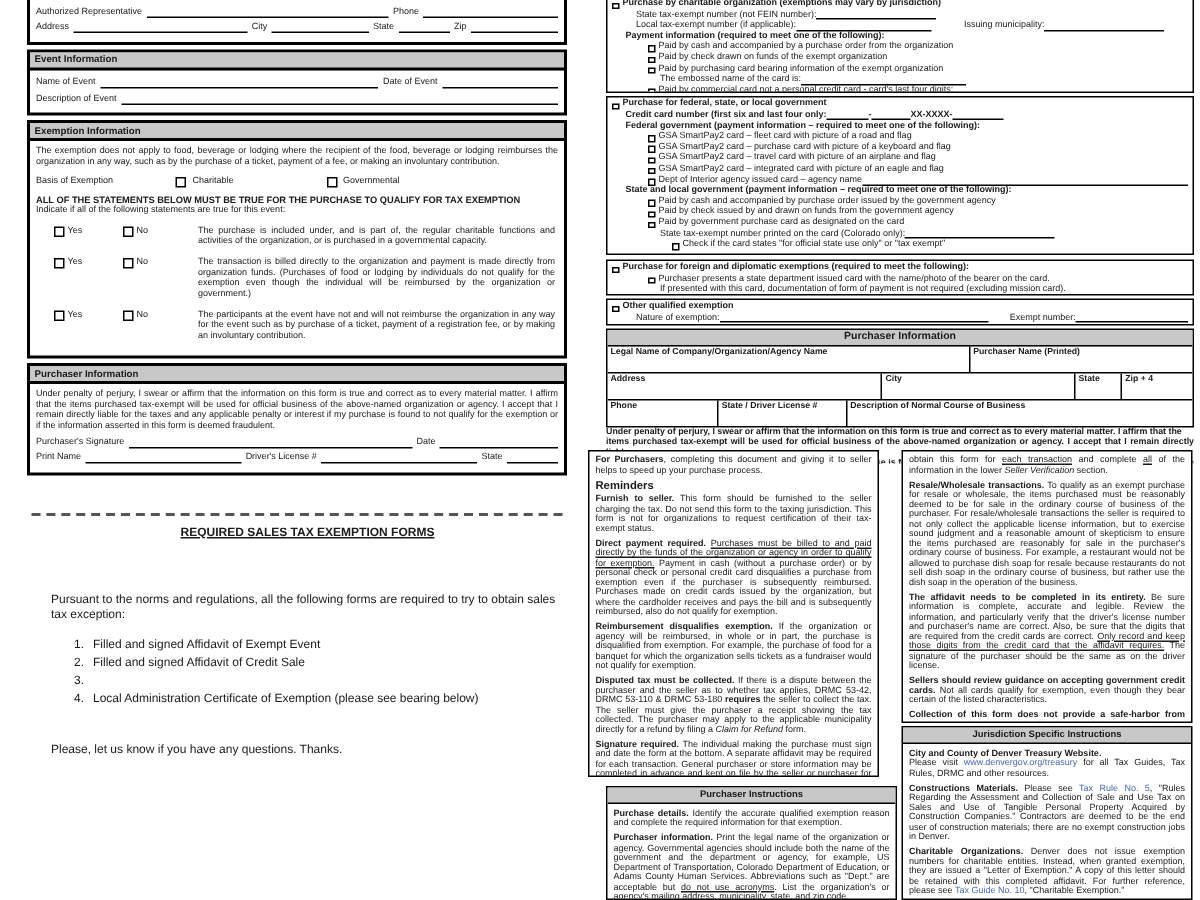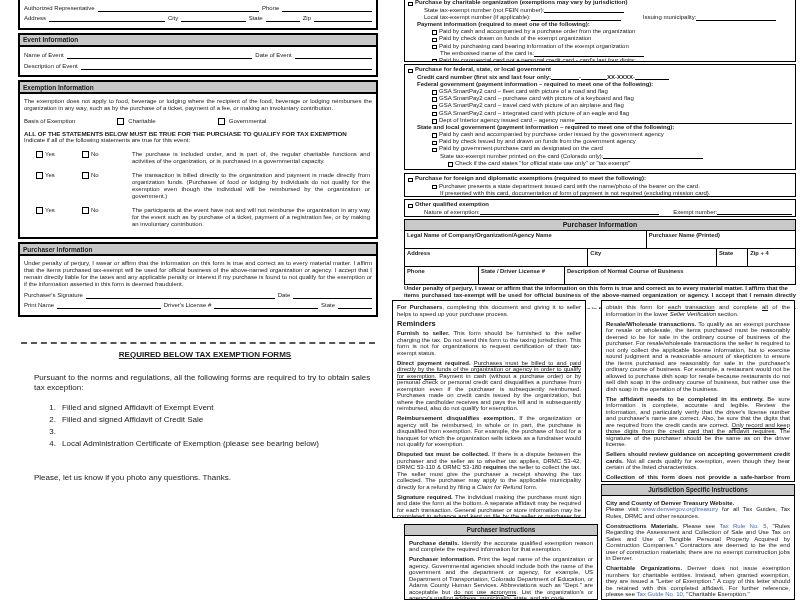--- a/index.html
+++ b/index.html
@@ -20,21 +20,21 @@
   .jp{text-align:justify;margin:2px 0}
   .basisrow{display:flex;align-items:center;gap:4px;margin:6px 0 5px}
   .cb7{display:inline-block;width:7px;height:7px;border:1.5px solid #000;background:#fff;flex:none}
   .allcaps{font-weight:bold;font-size:6.2px;margin-top:4px}
   .strow{display:flex;margin:7px 0;align-items:flex-start}
   .yn{display:flex;align-items:center;gap:2px;width:34px;margin-left:12px;flex:none}
   .sttext{flex:1;text-align:justify;margin-left:16px;margin-right:2px}
   .dash{border-top:2px dashed #555;margin:25px 3px 6px}
   .memo{margin-left:16px;margin-right:2px;font-size:8px;line-height:9.5px}
   .memo-title{text-align:center;font-weight:bold;text-decoration:underline;font-size:8px}
-  .memo-intro{margin-top:14px}
+  .memo-intro{margin-top:36px}
   .mlist{margin:11px 0 0 14px}
   .mitem{display:flex;gap:6px;margin-bottom:2.5px}
   .mnum{width:8px;text-align:right;flex:none}
   .memo-close{margin-top:24px}
 
   
   .rp{position:absolute;left:404px;top:-3px;width:392px;font-size:6px;line-height:6.8px}
   .rbox{position:absolute;left:0;width:392px;border:1.5px solid #000;padding:1px 3px;overflow:hidden;background:#fff}
   .rrow{display:flex;align-items:flex-end;white-space:nowrap;margin:0.4px 0}
   .bold{font-weight:bold}
@@ -177,40 +177,40 @@
           <span class="fl fx18"></span>
           <span>State</span>
           <span class="fl w34"></span>
         </div>
       </div>
     </div>
 
     <div class="dash"></div>
 
     <div class="memo">
-      <div class="memo-title">REQUIRED BELOW TAX EXEMPTION FORMS</div>
+      <div class="memo-title">REQUIRED SALES TAX EXEMPTION FORMS</div>
       <div class="memo-intro">Pursuant to the norms and regulations, all the following forms are required to try to obtain sales tax exception:</div>
       <div class="mlist">
         <div class="mitem">
             <span class="mnum">1.</span>
             <span>Filled and signed Affidavit of Exempt Event</span>
           </div>
         <div class="mitem">
             <span class="mnum">2.</span>
             <span>Filled and signed Affidavit of Credit Sale</span>
           </div>
         <div class="mitem">
             <span class="mnum">3.</span>
           </div>
         <div class="mitem">
             <span class="mnum">4.</span>
             <span>Local Administration Certificate of Exemption (please see bearing below)</span>
           </div>
       </div>
-      <div class="memo-close">Please, let us know if you photo any questions. Thanks.</div>
+      <div class="memo-close">Please, let us know if you have any questions. Thanks.</div>
     </div>
   </div>
 
   <div class="rp">
 
     <div class="rbox" style="top:0;height:65px">
       <div class="rrow bold">
           <span class="ck"></span>
           <span>Purchase by charitable organization (exemptions may vary by jurisdiction)</span>
         </div>

